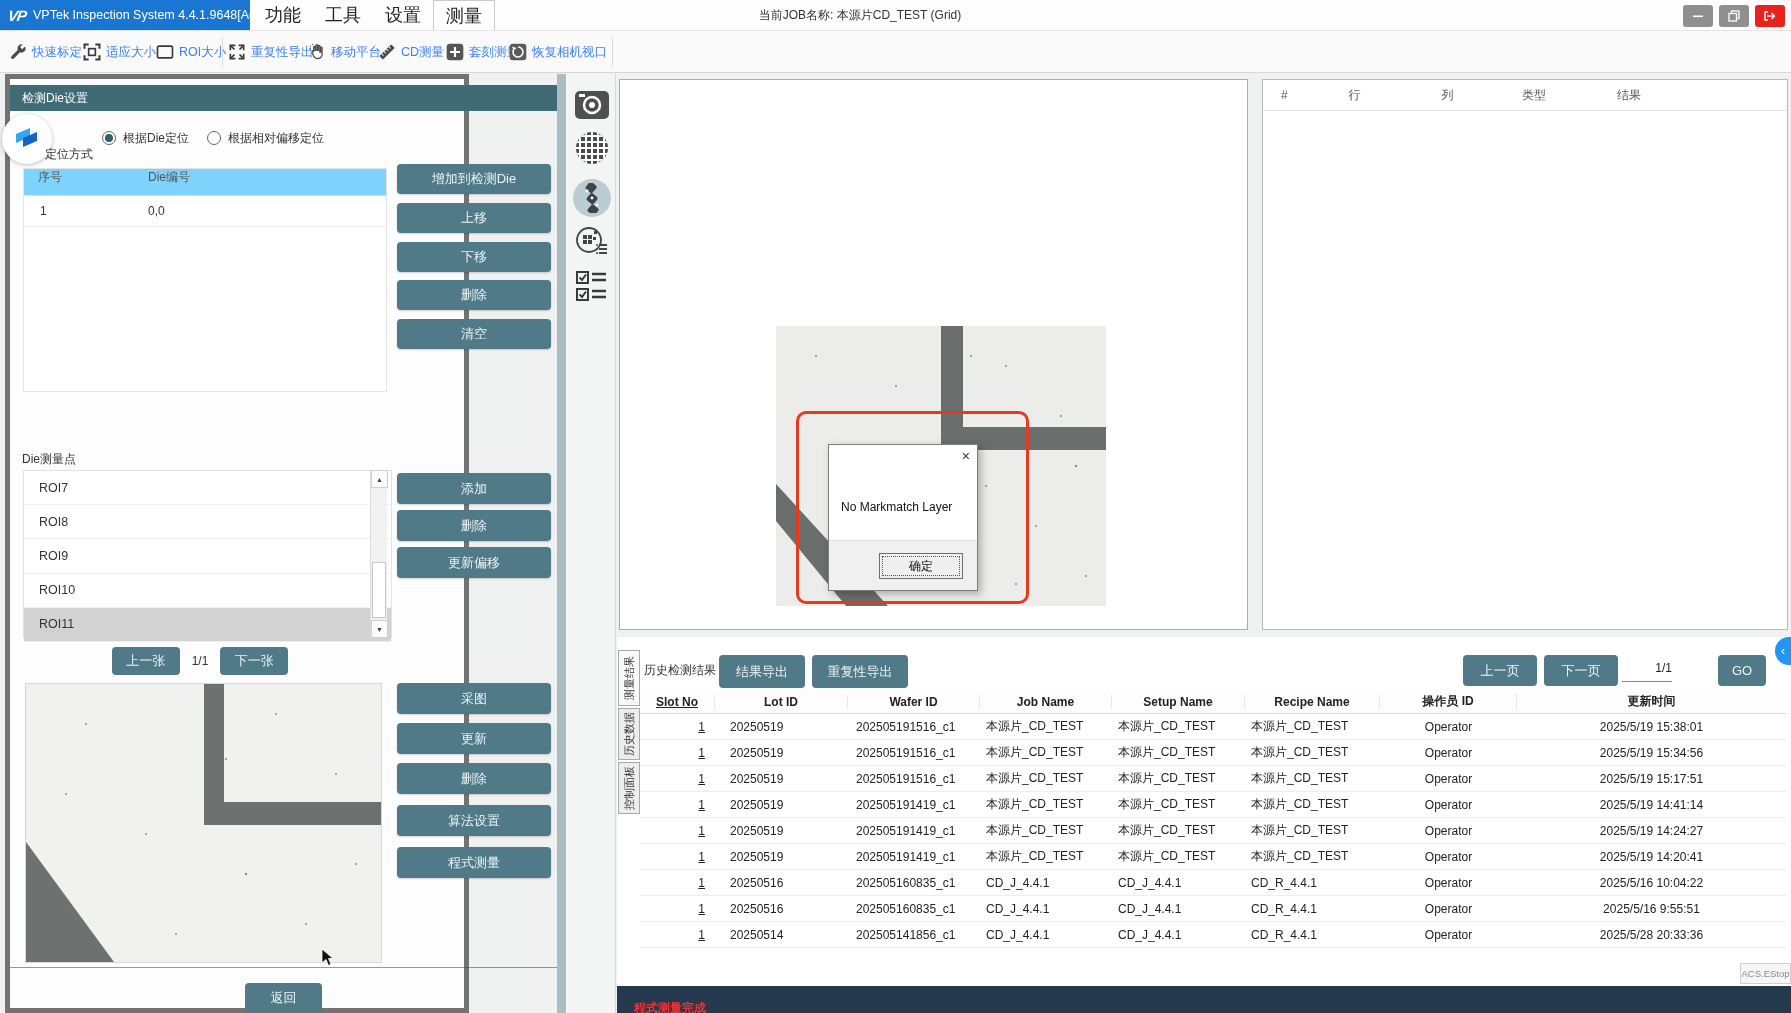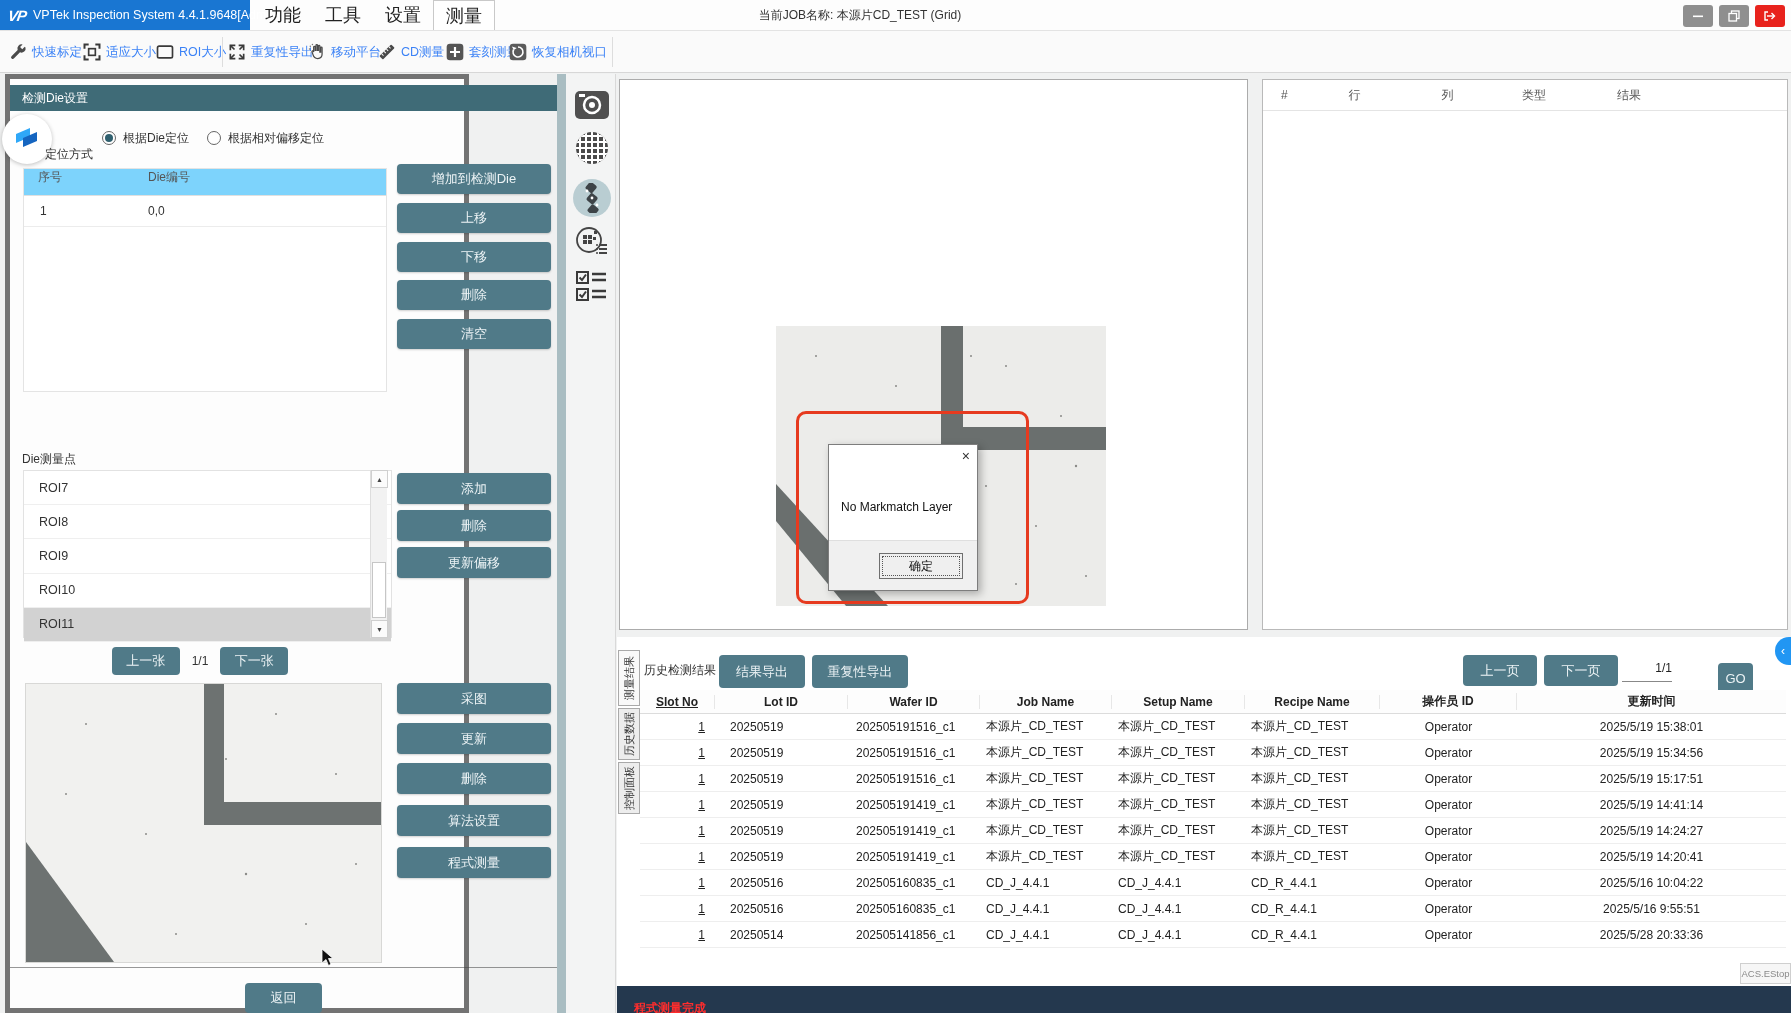--- a/index.html
+++ b/index.html
@@ -76,21 +76,21 @@
 
   
   .bottom-panel{position:absolute;left:617px;top:637px;width:1174px;height:349px;background:#fff;}
   .vtab{position:absolute;left:1px;width:22px;background:#ededed;border:1px solid #a9a9a9;box-sizing:border-box;}
   .vtab span{position:absolute;left:50%;top:50%;transform:translate(-50%,-50%) rotate(-90deg);white-space:nowrap;font-size:11px;color:#333;}
   .vtab.sel{background:#f9f9f9;}
   .hist-title{position:absolute;left:27px;top:25px;font-size:12px;color:#333;}
   .exp-btn{position:absolute;top:18px;height:33px;background:#507a88;border-radius:4px;color:#ecf3f5;display:flex;align-items:center;justify-content:center;font-size:13px;}
   .pg2{position:absolute;top:18px;height:31px;background:#507a88;border-radius:4px;color:#ecf3f5;display:flex;align-items:center;justify-content:center;font-size:13px;width:74px;}
   .page-input{position:absolute;left:1005px;top:24px;width:50px;height:20px;border-bottom:1px solid #888;text-align:right;font-size:12px;color:#222;}
-  .go-btn{position:absolute;left:1101px;top:26px;width:35px;height:31px;background:#507a88;border-radius:4px;color:#ecf3f5;display:flex;align-items:center;justify-content:center;font-size:13px;}
+  .go-btn{position:absolute;left:1101px;top:18px;width:48px;height:31px;background:#507a88;border-radius:4px;color:#ecf3f5;display:flex;align-items:center;justify-content:center;font-size:13px;}
   .htable{position:absolute;left:23px;top:53px;width:1146px;}
   .hhead{display:flex;height:23px;align-items:center;font-weight:bold;color:#222;border-bottom:1px solid #dcdcdc;background:#fdfdfd;}
   .hhead span{text-align:center;box-sizing:border-box;border-right:1px solid #e7e7e7;}
   .hhead span:last-child{border-right:none;}
   .hrow{display:flex;height:25px;align-items:center;color:#222;border-bottom:1px solid #eeeeee;}
   .hcell{box-sizing:border-box;white-space:nowrap;overflow:hidden;}
   .c0{width:75px;text-align:right;padding-right:10px;text-decoration:underline;}
   .c1{width:133px;padding-left:15px;}
   .c2{width:132px;padding-left:8px;}
   .c3{width:132px;padding-left:6px;}

